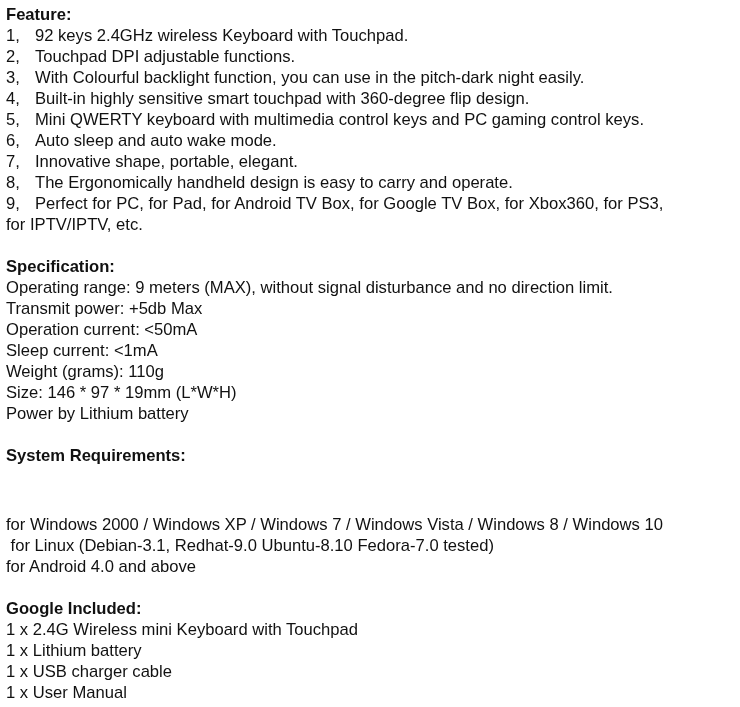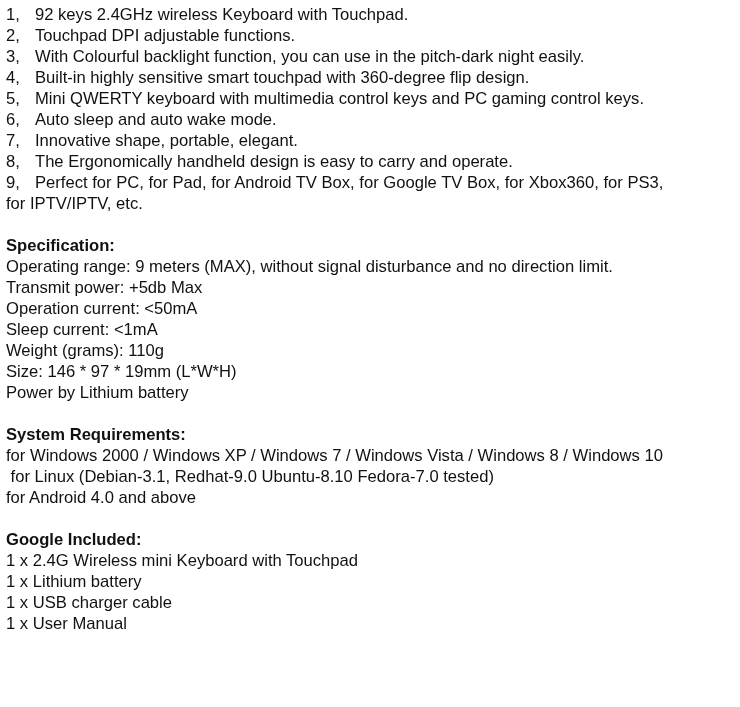--- a/index.html
+++ b/index.html
@@ -10,20 +10,21 @@
     .head { font-weight:bold; }
     .gap { height:21px; }
     .num { display:inline-block; width:29px; }
   </style>
 </head>
 <body>
 
 <div class="doc">
 
   <section>
+    <div class="line head">Feature:</div>
     <div class="line"><span class="num">1,</span><span>92 keys 2.4GHz wireless Keyboard with Touchpad.</span></div>
     <div class="line"><span class="num">2,</span><span>Touchpad DPI adjustable functions.</span></div>
     <div class="line"><span class="num">3,</span><span>With Colourful backlight function, you can use in the pitch-dark night easily.</span></div>
     <div class="line"><span class="num">4,</span><span>Built-in highly sensitive smart touchpad with 360-degree flip design.</span></div>
     <div class="line"><span class="num">5,</span><span>Mini QWERTY keyboard with multimedia control keys and PC gaming control keys.</span></div>
     <div class="line"><span class="num">6,</span><span>Auto sleep and auto wake mode.</span></div>
     <div class="line"><span class="num">7,</span><span>Innovative shape, portable, elegant.</span></div>
     <div class="line"><span class="num">8,</span><span>The Ergonomically handheld design is easy to carry and operate.</span></div>
     <div class="line"><span class="num">9,</span><span>Perfect for PC, for Pad, for Android TV Box, for Google TV Box, for Xbox360, for PS3,</span></div>
     <div class="line">for IPTV/IPTV, etc.</div>
@@ -39,21 +40,21 @@
     <div class="line">Sleep current: &lt;1mA</div>
     <div class="line">Weight (grams): 110g</div>
     <div class="line">Size: 146 * 97 * 19mm (L*W*H)</div>
     <div class="line">Power by Lithium battery</div>
   </section>
 
   <div class="gap"></div>
 
   <section>
     <div class="line head">System Requirements:</div>
-    <div class="line" style="white-space:pre;">for Windows 2000 / Windows XP / Windows 7 / Windows Vista / Windows 8 / Windows 10</div>
+    <div class="line" style="white-space:pre;margin-top:48px;">for Windows 2000 / Windows XP / Windows 7 / Windows Vista / Windows 8 / Windows 10</div>
     <div class="line" style="white-space:pre;"> for Linux (Debian-3.1, Redhat-9.0 Ubuntu-8.10 Fedora-7.0 tested)</div>
     <div class="line" style="white-space:pre;">for Android 4.0 and above</div>
   </section>
 
   <div class="gap"></div>
 
   <section>
     <div class="line head">Google Included:</div>
     <div class="line">1 x 2.4G Wireless mini Keyboard with Touchpad</div>
     <div class="line">1 x Lithium battery</div>

